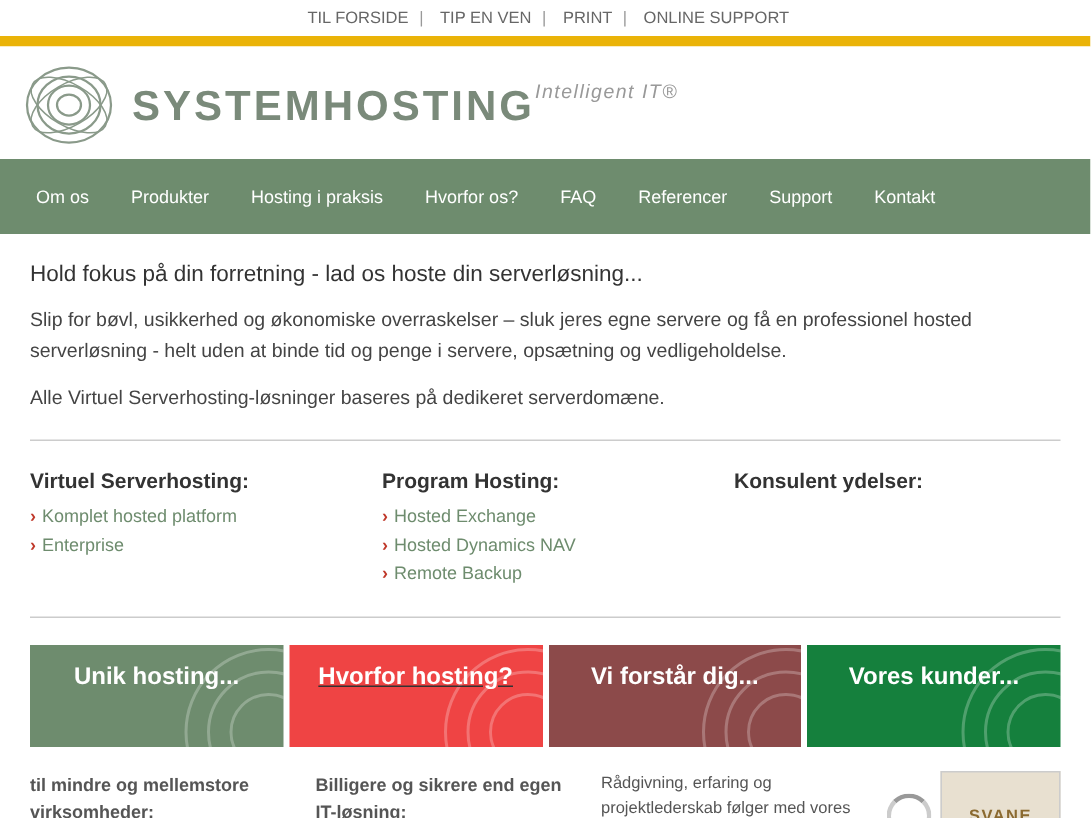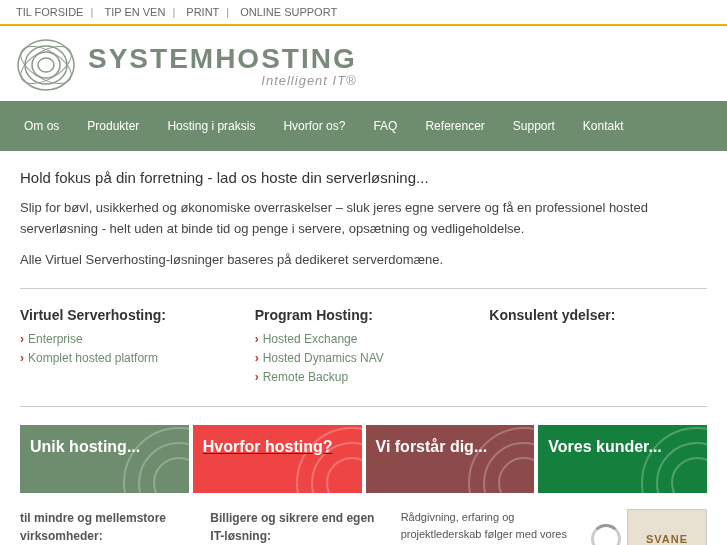--- a/index.html
+++ b/index.html
@@ -1,27 +1,27 @@
 <!DOCTYPE html>
 <html><head>
   <meta charset="utf-8">
   <style>
     * { margin: 0; padding: 0; box-sizing: border-box; }
     body { font-family: Arial, Helvetica, sans-serif; font-size: 13px; color: #333; background: #fff; width: 727px; }
 
     
-    #top-bar { background: #fff; text-align: left; padding: 6px 12px; font-size: 11px; color: #666; border-bottom: 2px solid #eab308; }
+    #top-bar { background: #fff; text-align: center; padding: 6px 12px; font-size: 11px; color: #666; border-bottom: 7px solid #eab308; }
     #top-bar a { color: #666; text-decoration: none; margin-left: 4px; }
     #top-bar span { margin: 0 4px; color: #999; }
 
     
     #header { display: flex; align-items: flex-end; padding: 12px 16px 8px; background: #fff; }
     #logo-area { display: flex; align-items: center; gap: 12px; }
     #logo-svg { width: 60px; height: 55px; }
-    #logo-text { display: flex; flex-direction: column; text-align: right; }
+    #logo-text { display: flex; flex-direction: row; text-align: right; }
     #brand-name { font-size: 28px; font-weight: bold; color: #7a8a7a; letter-spacing: 2px; }
     #brand-sub { font-size: 13px; color: #999; font-style: italic; letter-spacing: 1px; margin-top: -2px; }
 
     
     #nav { background: #6e8c6e; display: flex; align-items: center; padding: 10px; }
     #nav a { color: #fff; text-decoration: none; padding: 8px 14px; font-size: 12px; display: inline-block; }
 
     
     #main { padding: 18px 20px; }
 
@@ -37,21 +37,21 @@
     .col h3 { font-size: 14px; font-weight: bold; color: #333; margin-bottom: 8px; }
     .col ul { list-style: none; padding: 0; }
     .col ul li { margin-bottom: 4px; }
     .col ul li a { color: #6e8c6e; text-decoration: none; font-size: 12px; }
     .col ul li a::before { content: "›"; margin-right: 4px; color: #c0392b; font-weight: bold; }
 
     hr.divider2 { border: none; border-top: 1px solid #ccc; margin: 10px 0 18px; }
 
     
     #tiles { display: flex; gap: 4px; margin-bottom: 16px; }
-    .tile { flex: 1; height: 68px; position: relative; overflow: hidden; display: flex; align-items: flex-start; padding: 12px 10px; }
+    .tile { flex: 1; height: 68px; position: relative; overflow: hidden; display: flex; align-items: flex-start; padding: 12px 10px; justify-content: center; }
     .tile h2 { font-size: 16px; font-weight: bold; color: #fff; line-height: 1.3; position: relative; z-index: 2; }
     .tile-bg-circles { position: absolute; right: -10px; bottom: -10px; opacity: 0.3; z-index: 1; }
 
     .tile-1 { background: #6e8c6e; }
     .tile-2 { background: #5a7a6e; }
     .tile-3 { background: #8c4a4a; }
     .tile-4 { background: #7a8a6e; }
 
     
     #svane-logo { width: 80px; height: 60px; background: #e8e0d0; display: flex; align-items: center; justify-content: center; border: 1px solid #ccc; flex-shrink: 0; }
@@ -111,22 +111,22 @@
   <p id="intro-headline">Hold fokus på din forretning - lad os hoste din serverløsning...</p>
   <p id="intro-text" class="intro-text">Slip for bøvl, usikkerhed og økonomiske overraskelser – sluk jeres egne servere og få en professionel hosted serverløsning - helt uden at binde tid og penge i servere, opsætning og vedligeholdelse.</p>
   <p id="intro-text2" class="intro-text2">Alle Virtuel Serverhosting-løsninger baseres på dedikeret serverdomæne.</p>
 
   <hr class="divider">
 
   <div id="columns">
     <div class="col">
       <h3>Virtuel Serverhosting:</h3>
       <ul>
+        <li><a href="#">Komplet hosted platform</a></li>
         <li><a href="#">Enterprise</a></li>
-        <li><a href="#">Komplet hosted platform</a></li>
       </ul>
     </div>
     <div class="col">
       <h3>Program Hosting:</h3>
       <ul>
         <li><a href="#">Hosted Exchange</a></li>
         <li><a href="#">Hosted Dynamics NAV</a></li>
         <li><a href="#">Remote Backup</a></li>
       </ul>
     </div>

